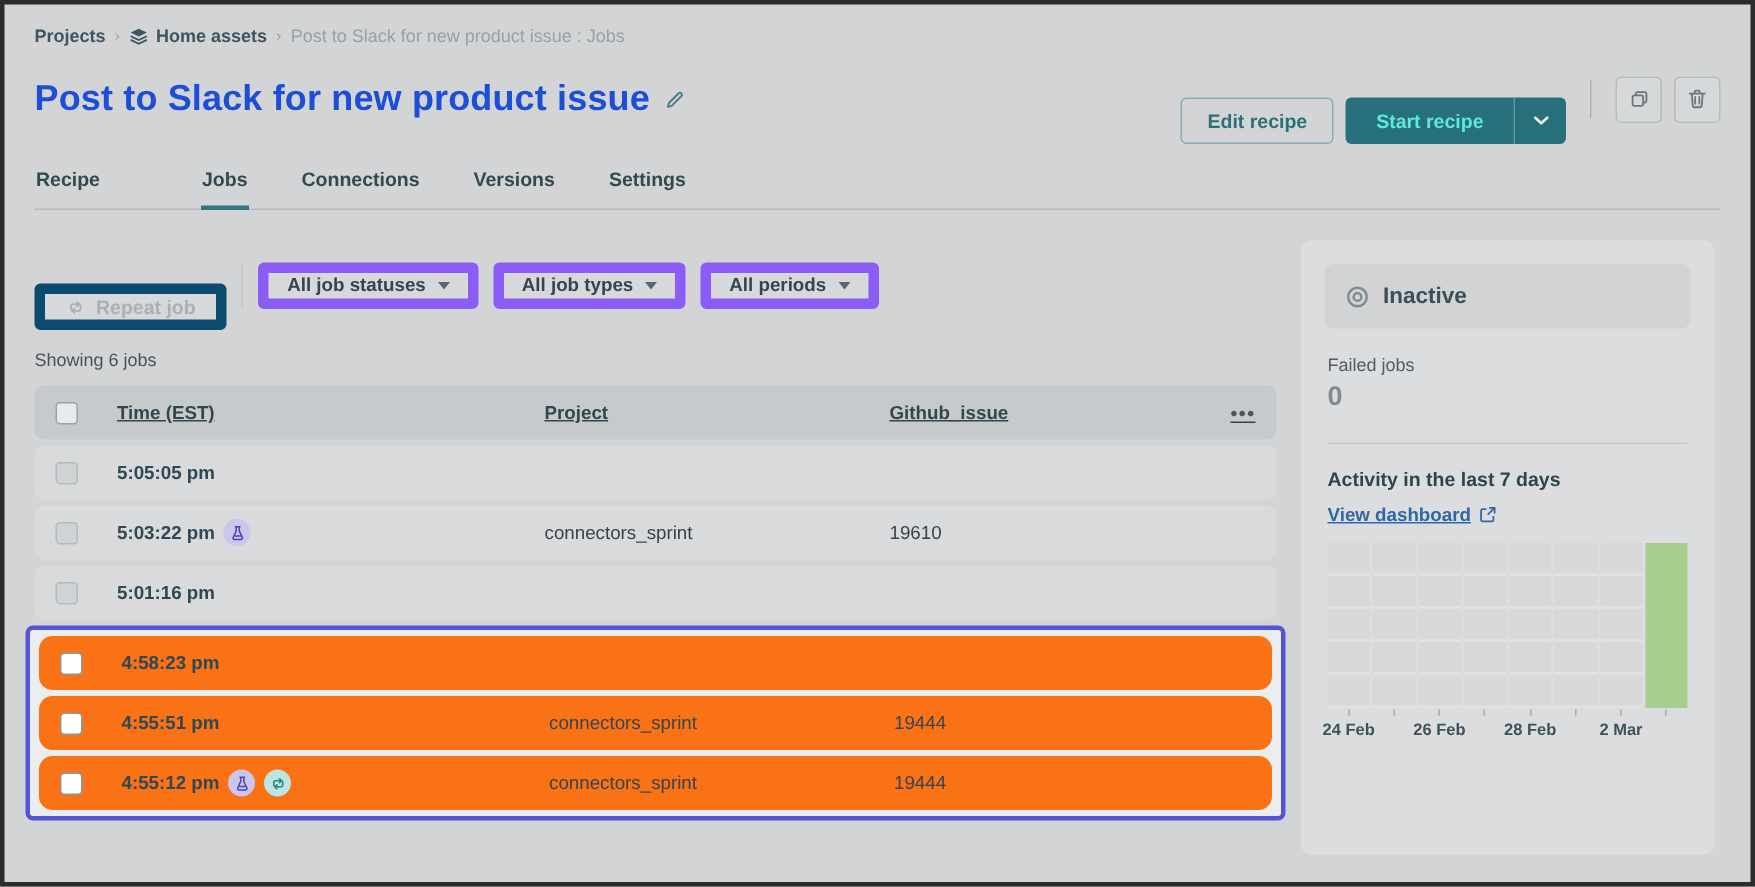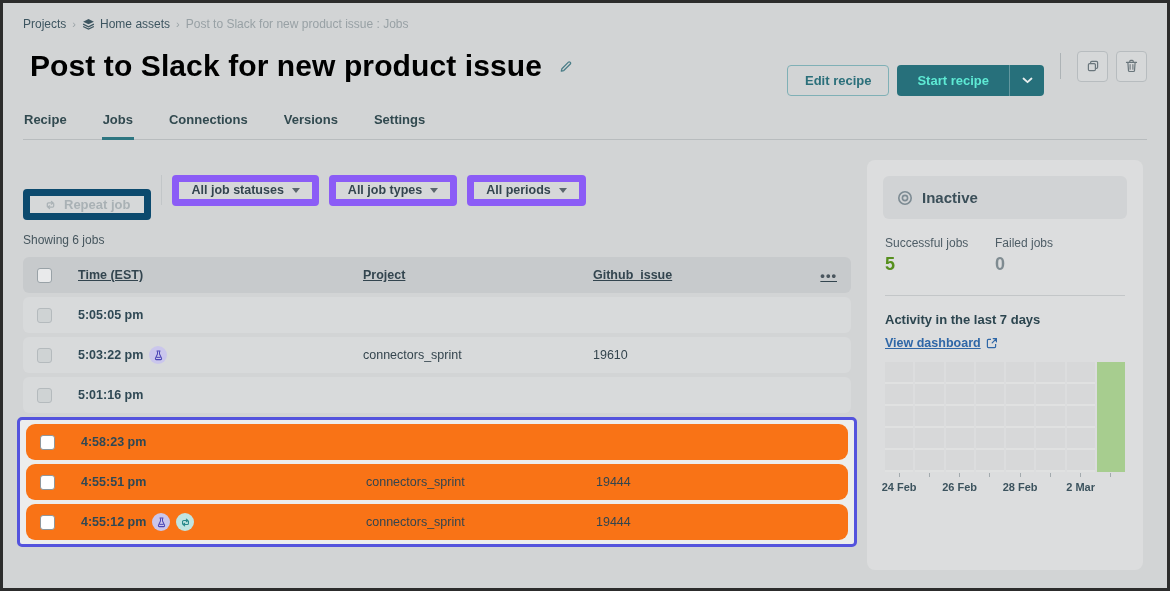--- a/index.html
+++ b/index.html
@@ -4,38 +4,38 @@
 <style>
   html,body{margin:0;padding:0;background:#555;}
   .page{
     position:relative;width:1170px;height:591px;box-sizing:border-box;
     border:3px solid #2c2c2c;background:#d2d4d5;overflow:hidden;
     font-family:"Liberation Sans",sans-serif;color:#2b454f;
   }
   
   .hdr{padding:14px 20px 0 20px;}
   .breadcrumb{font-size:12px;display:flex;align-items:center;gap:6px;color:#3d5560;}
-  .breadcrumb .crumb{font-weight:400;color:#3d5560;cursor:pointer;display:flex;align-items:center;gap:5px;}
+  .breadcrumb .crumb{font-weight:700;color:#3d5560;cursor:pointer;display:flex;align-items:center;gap:5px;}
   .breadcrumb .sep{color:#9aa3a7;font-size:11px;}
   .breadcrumb .tail{color:#98a1a5;}
   .title-row{display:flex;justify-content:space-between;align-items:center;margin-top:5px;}
   .title-wrap{display:flex;align-items:center;gap:10px;}
-  h1{font-size:30px;margin:7px;font-weight:700;color:#000000;letter-spacing:.1px;}
+  h1{font-size:24px;margin:0;font-weight:700;color:#1d4ed8;letter-spacing:.1px;}
   .actions{display:flex;align-items:center;gap:8px;}
   .btn{font-family:inherit;font-size:13px;font-weight:700;border-radius:4px;height:31px;cursor:pointer;margin-top:29px;}
   .btn-outline{background:transparent;border:1px solid #7fb0b6;color:#2b6f7a;padding:0 17px;}
   .btn-split{display:flex;align-items:stretch;background:#27707b;border-radius:4px;overflow:hidden;border:none;padding:0;}
   .btn-split .main{color:#5eead4;font-size:13px;font-weight:700;padding:0 20px;display:flex;align-items:center;}
   .btn-split .caret-seg{width:34px;display:flex;align-items:center;justify-content:center;border-left:1px solid rgba(255,255,255,.28);}
   .vdiv{width:1px;height:26px;background:#adb3b6;margin:0 8px;}
   .icon-btn{width:31px;height:31px;border:1px solid #b7bcbf;border-radius:4px;background:#d6d8d9;display:flex;align-items:center;justify-content:center;cursor:pointer;padding:0;}
   
   .tabs{display:flex;gap:34px;margin:16px 20px 0 20px;border-bottom:1px solid #b8bcbe;}
   .tab{font-size:13px;font-weight:700;color:#31494f;padding:0 1px 10px;cursor:pointer;border-bottom:3px solid transparent;margin-bottom:-1px;}
-  .tab.active{border-bottom-color:#2e7681;}
+  .tab.active{border-bottom-color:#2e7681;margin-left:32px;}
   
   .content{display:flex;margin:20px 24px 0 20px;gap:16px;align-items:flex-start;}
   .left{flex:1;min-width:0;}
   
   .filterbar{display:flex;align-items:center;gap:10px;}
   .btn-disabled{background:#d6d8d9;border:7px solid #0c4a6e;color:#a9b1b5;padding:0 14px;display:flex;align-items:center;gap:7px;cursor:default;}
   .fdiv{width:1px;height:30px;background:#c2c6c8;}
   .search{position:relative;width:250px;}
   .search input{width:100%;box-sizing:border-box;height:31px;border:1px solid #b6bbbe;border-radius:4px;background:#dadcdd;
     padding:0 10px 0 31px;font-family:inherit;font-size:12.5px;color:#33454f;outline:none;}
@@ -274,24 +274,20 @@
     <div class="aside">
       <div class="statusbox">
         <svg width="16" height="16" viewBox="0 0 16 16">
           <circle cx="8" cy="8" r="6.2" fill="none" stroke="#7d8b93" stroke-width="1.6"></circle>
           <circle cx="8" cy="8" r="2.6" fill="none" stroke="#7d8b93" stroke-width="1.6"></circle>
         </svg>
         <span class="lbl">Inactive</span>
       </div>
       <div class="stats">
         <div class="stat">
-          <div class="slbl">Successful jobs</div>
-          <div class="sval ok">5</div>
-        </div>
-        <div class="stat">
           <div class="slbl">Failed jobs</div>
           <div class="sval bad">0</div>
         </div>
       </div>
       <div class="hr"></div>
       <div class="act-title">Activity in the last 7 days</div>
       <div class="linkrow">
         <span class="link">View dashboard</span>
         <svg width="12" height="12" viewBox="0 0 12 12">
           <path d="M9.6 7v2.6a1 1 0 0 1-1 1H2.4a1 1 0 0 1-1-1V3.4a1 1 0 0 1 1-1H5" fill="none" stroke="#2f67a7" stroke-width="1.2"></path>

